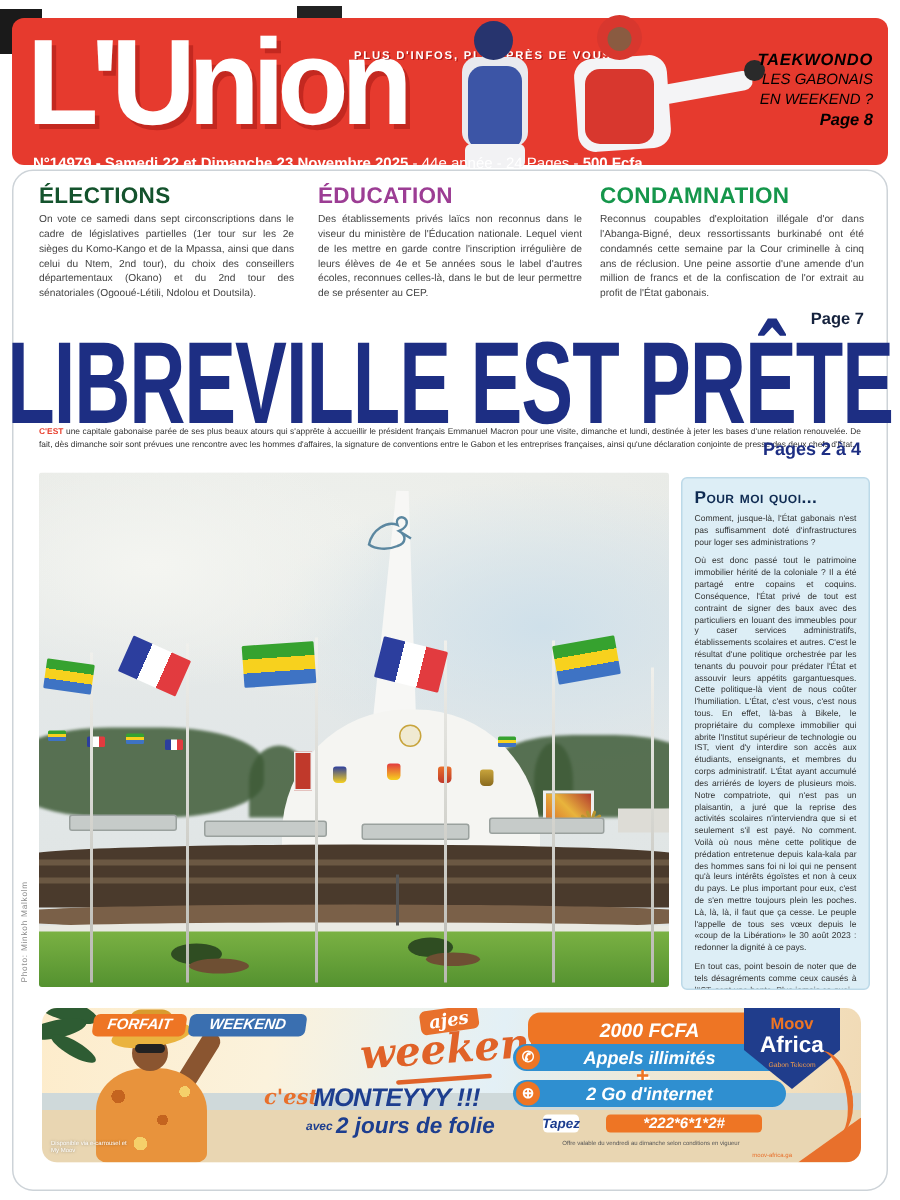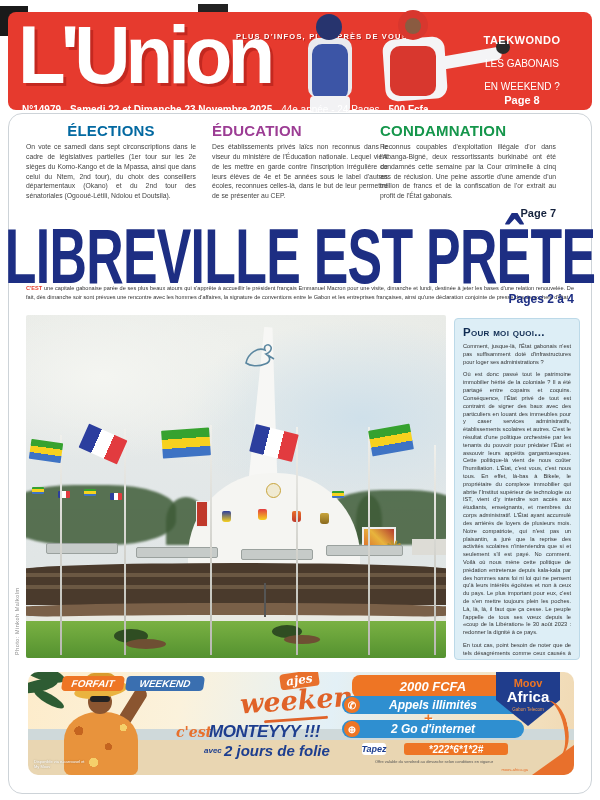--- a/index.html
+++ b/index.html
@@ -11,23 +11,23 @@
   .masthead{left:8px;top:12px;width:584px;height:98px;background:#e63a2e;border-radius:8px;}
   .deco-black1{left:0;top:6px;width:28px;height:30px;background:#1a1a1a;}
   .deco-black2{left:198px;top:4px;width:30px;height:28px;background:#222;}
   .logo{left:10px;top:-4px;color:#fff;font-weight:900;font-size:78px;letter-spacing:-5px;
         transform:scaleY(1.04);transform-origin:top left;
         text-shadow:3px 3px 0 rgba(130,10,5,.35);white-space:nowrap;}
   .tagline{left:228px;top:20px;color:#fff;font-size:7.5px;font-weight:bold;letter-spacing:1.2px;
            text-shadow:1px 1px 0 rgba(120,0,0,.5);}
   .issue-line{left:14px;top:92px;color:#fff;font-size:10px;white-space:nowrap;}
   .issue-line .b{font-weight:bold;}
-  .teaser{right:10px;top:22px;width:120px;text-align:center;color:#ffffff;}
+  .teaser{right:10px;top:22px;width:120px;text-align:right;color:#000000;font-style:italic;}
   .teaser .kick{font-size:11px;font-weight:900;letter-spacing:.5px;}
-  .teaser .l{font-size:10px;margin-top:12px;}
+  .teaser .l{font-size:10px;margin-top:2px;}
   .teaser .pg{font-size:11px;font-weight:900;margin-top:2px;}
   
   .ath{border-radius:6px;}
   .blue-helmet{left:308px;top:2px;width:26px;height:26px;background:#27346e;border-radius:50%;}
   .blue-body{left:300px;top:26px;width:44px;height:60px;background:#e9eaee;border-radius:10px;}
   .blue-vest{left:304px;top:32px;width:36px;height:56px;background:#3c55a6;border-radius:10px;}
   .blue-legs{left:302px;top:84px;width:40px;height:16px;background:#f2f2f4;border-radius:4px;}
   .red-helmet{left:390px;top:-2px;width:30px;height:30px;background:#d8372e;border-radius:50%;}
   .red-face{left:397px;top:6px;width:16px;height:16px;background:#8a5b41;border-radius:50%;}
   .red-body{left:376px;top:26px;width:62px;height:62px;background:#f4f4f6;border-radius:12px;transform:rotate(-4deg);}
@@ -38,22 +38,22 @@
   
   .frame{left:8px;top:113px;width:582px;height:679px;border:1px solid #cdd3d8;border-radius:14px;}
 
   
   .sec{top:122px;}
   .sec h2{margin:0 0 3px 0;font-size:15px;font-weight:900;letter-spacing:.2px;}
   .sec p{margin:0;font-size:6.8px;line-height:1.45;color:#444;text-align:justify;}
   .sec .pg7{display:block;text-align:right;font-size:11px;font-weight:900;color:#15223d;margin-top:6px;}
   .sec1{left:26px;width:170px;}
   .sec2{left:212px;width:176px;}
-  .sec3{left:380px;width:176px;}
-  .c-red{color:#0369a1;text-align:center;} .c-purple{color:#9c3d94;} .c-green{color:#15964b;}
+  .sec3{left:400px;width:176px;}
+  .c-red{color:#14532d;} .c-purple{color:#9c3d94;} .c-green{color:#15964b;}
 
   
   .headline{left:0;top:212px;width:600px;height:70px;display:flex;justify-content:center;overflow:visible;}
   .headline span{font-size:72px;font-weight:900;color:#1d2e83;letter-spacing:-1px;white-space:nowrap;
                  transform:scale(.72,1.08);transform-origin:center top;}
   .lead{left:26px;top:284px;width:548px;font-size:5.6px;line-height:1.55;color:#333;text-align:justify;margin:0;}
   .lead .lede{color:#e8402f;font-weight:bold;}
   .pages-ref{right:26px;top:292px;font-size:12px;font-weight:900;color:#1d2e83;}
 
   

